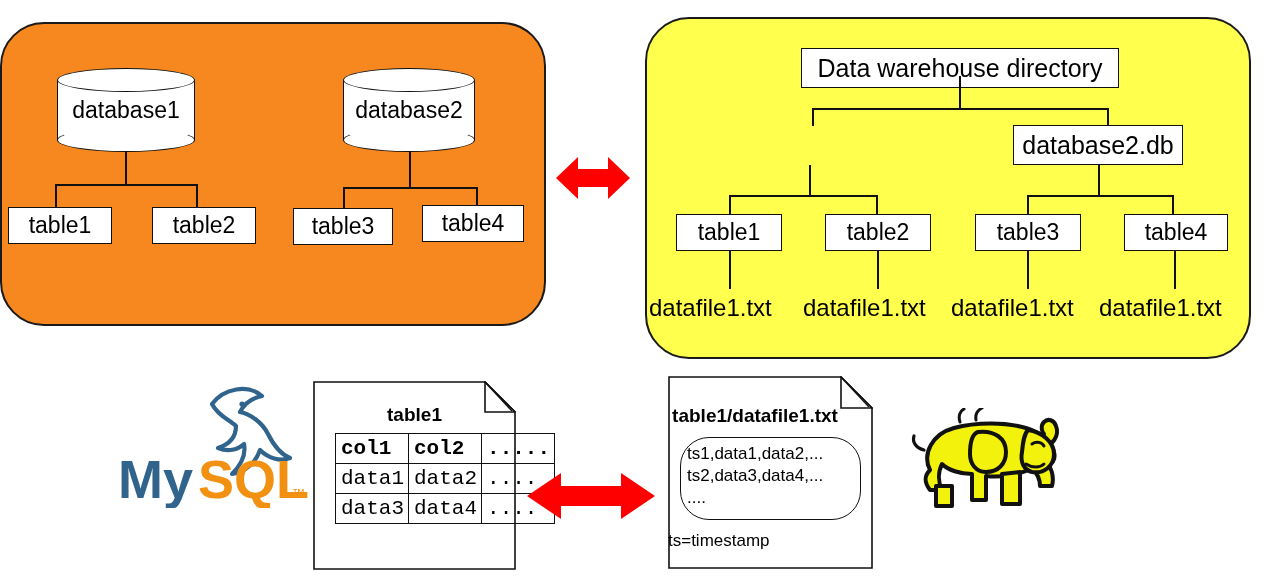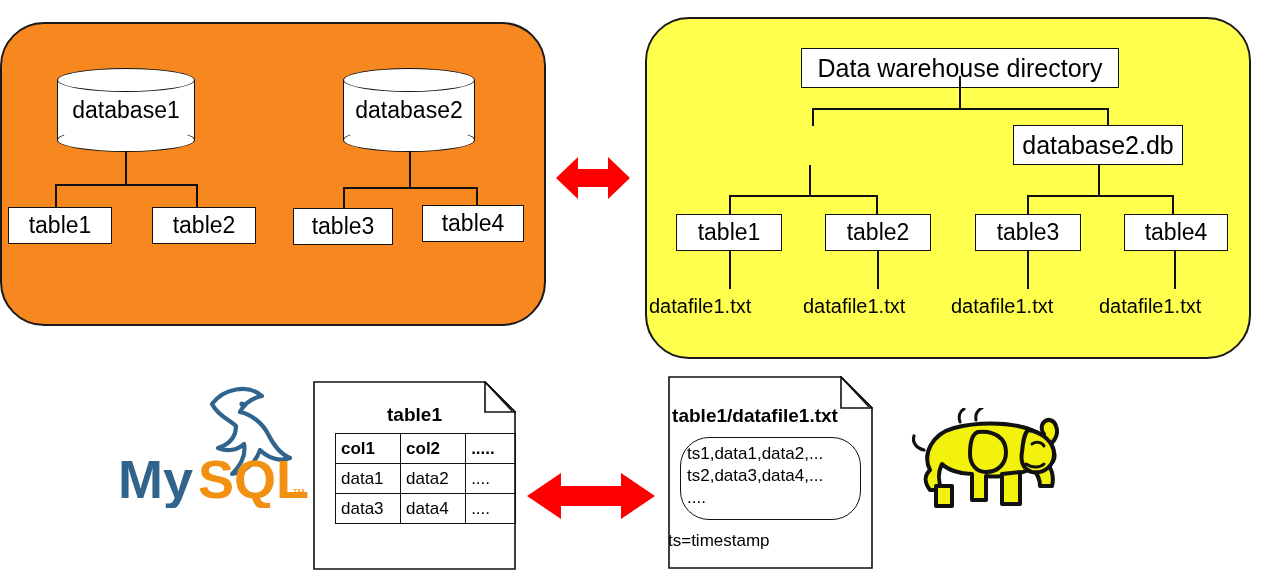--- a/index.html
+++ b/index.html
@@ -98,21 +98,21 @@
   
   .conn {
     position: absolute;
     background: #111;
   }
   .conn-v { width: 1.5px; }
   .conn-h { height: 1.5px; }
   
   .plain-label {
     position: absolute;
-    font-size: 20px;
+    font-size: 24px;
     color: #000;
     white-space: nowrap;
     line-height: 1;
   }
   
   .arrow-svg { position: absolute; }
   
   .doc {
     position: absolute;
   }
@@ -132,25 +132,26 @@
     white-space: nowrap;
   }
   
   .mini-table {
     position: absolute;
     border-collapse: collapse;
     table-layout: fixed;
   }
   .mini-table td {
     border: 1.3px solid #111;
-    font-size: 17px;
+    font-size: 21px;
     padding: 3px 4px 4px 5px;
     color: #000;
     height: 22px;
     line-height: 1;
+    font-family: Liberation Mono, monospace;
   }
   .mini-table td.hdr { font-weight: bold; }
   .mini-table td.c1 { width: 66px; }
   .mini-table td.c2 { width: 66px; }
   .mini-table td.c3 { width: 54px; }
   
   .file-box {
     position: absolute;
     border: 1.3px solid #111;
     box-sizing: border-box;

